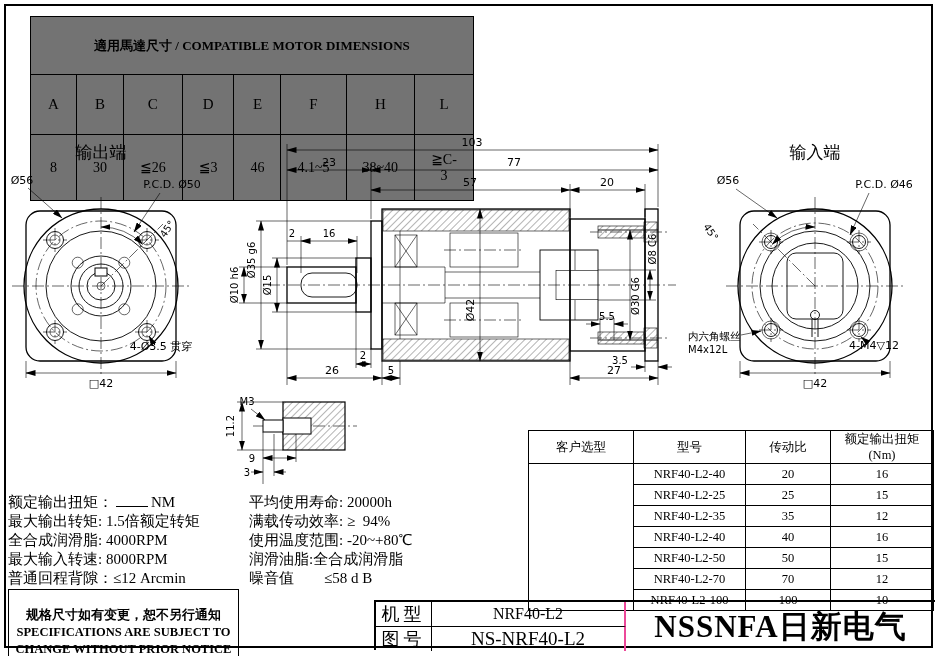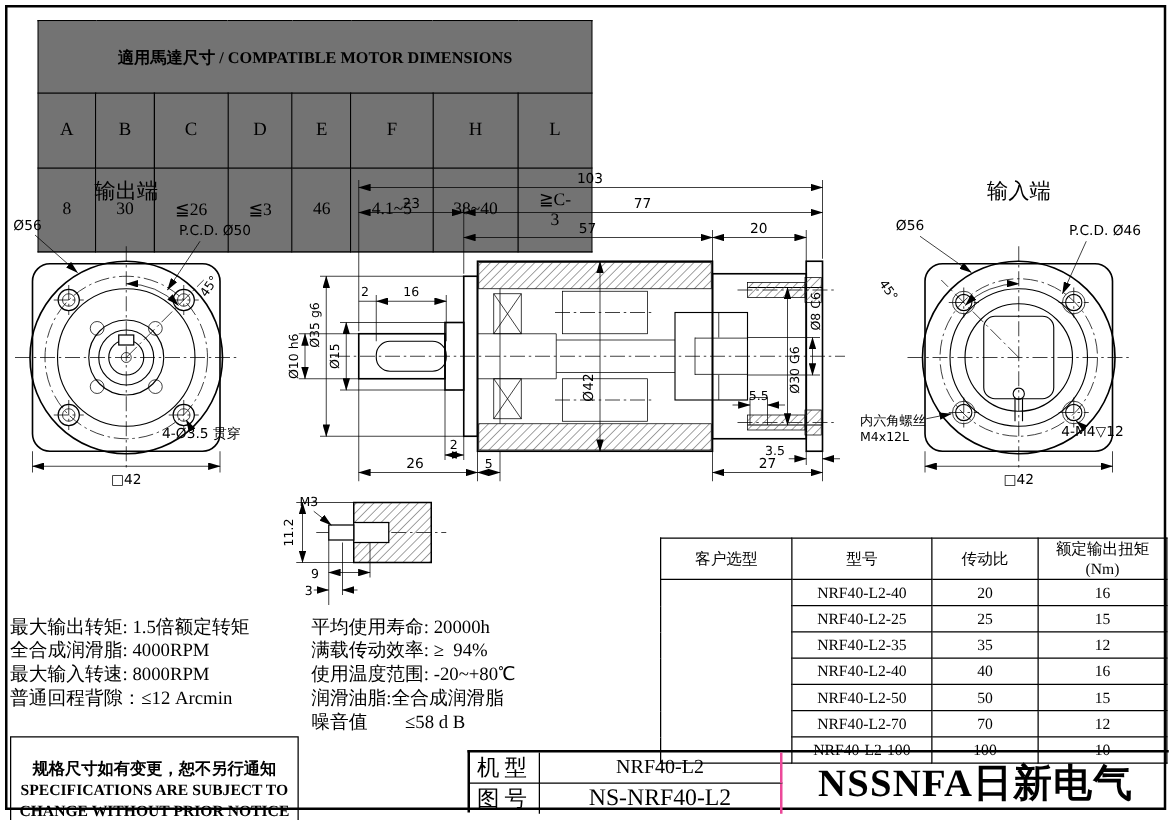--- a/index.html
+++ b/index.html
@@ -366,20 +366,21 @@
     <line class="thin" x1="274" y1="334" x2="274" y2="376"></line>
     <line class="dim" x1="263" y1="358" x2="296" y2="358" marker-start="url(#ar)" marker-end="url(#ar)"></line>
     <text class="t10" x="252" y="362" text-anchor="middle">9</text>
     <line class="thin" x1="251" y1="372" x2="263" y2="372" marker-end="url(#ar)"></line>
     <line class="thin" x1="274" y1="372" x2="286" y2="372" marker-start="url(#ar)"></line>
     <text class="t10" x="247" y="376" text-anchor="middle">3</text>
   </g>
 </svg>
 
 <div class="specs specs-left">
+  <div class="spec-line"><span>额定输出扭矩：</span><span class="blank"></span><span>NM</span></div>
   <div class="spec-line">最大输出转矩: 1.5倍额定转矩</div>
   <div class="spec-line">全合成润滑脂: 4000RPM</div>
   <div class="spec-line">最大输入转速: 8000RPM</div>
   <div class="spec-line">普通回程背隙：≤12 Arcmin</div>
 </div>
 
 <div class="specs specs-mid">
   <div class="spec-line">平均使用寿命: 20000h</div>
   <div class="spec-line">满载传动效率: ≥  94%</div>
   <div class="spec-line">使用温度范围: -20~+80℃</div>

